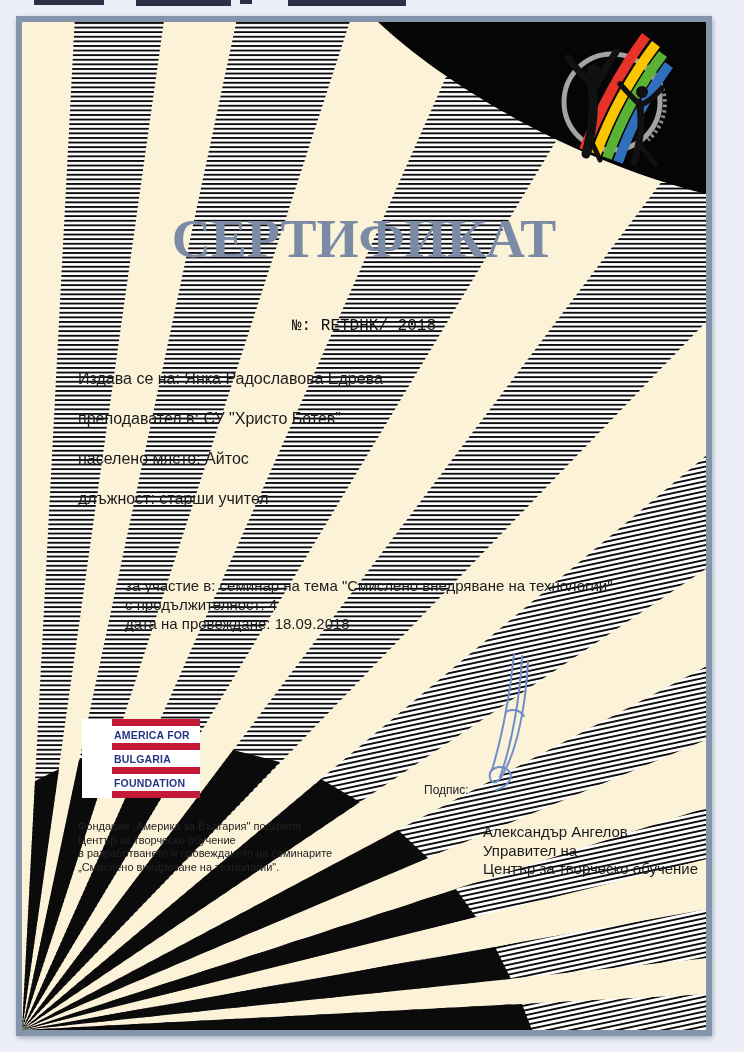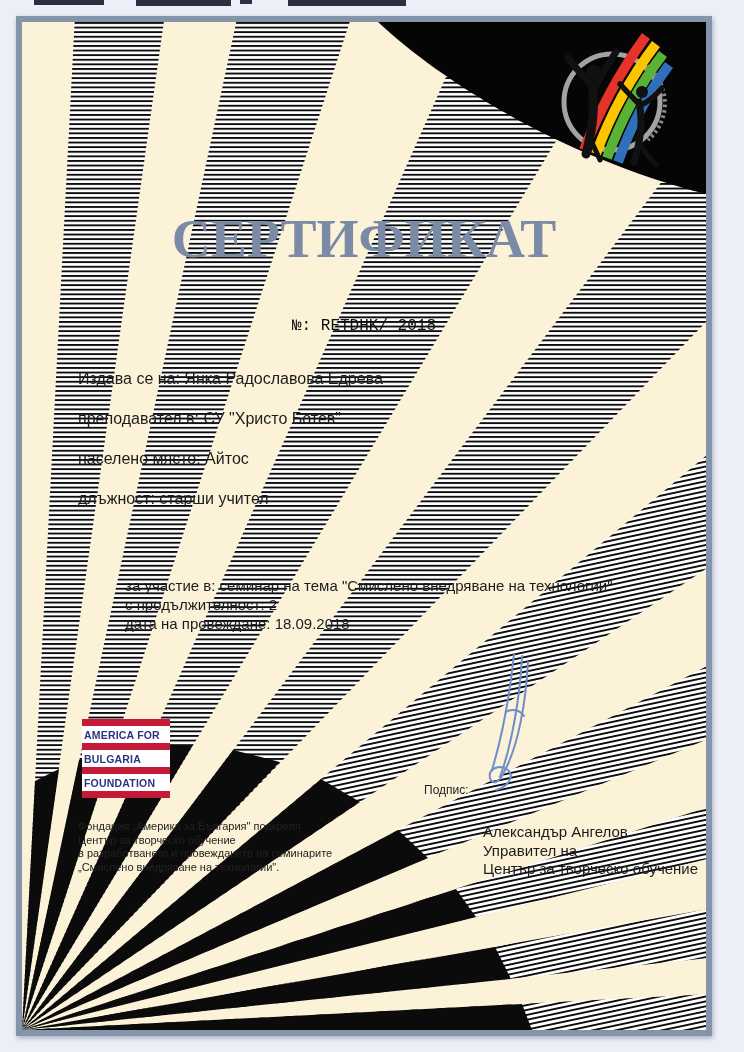--- a/index.html
+++ b/index.html
@@ -17,21 +17,21 @@
   }
   .burst{position:absolute;left:0;top:0;display:block;}
 
   .layer{position:absolute;color:#1c1c1c;}
   .title{left:0;width:684px;top:186px;text-align:center;
          font-size:54px;font-weight:bold;color:#7b8ba6;letter-spacing:0px;font-family:Liberation Serif, serif;}
   .cert-no{left:0;width:684px;top:295px;text-align:center;font-size:16px;color:#111;font-family:Liberation Mono, monospace;}
   .recipient{left:56px;top:337px;font-size:16px;line-height:40px;}
   .event{left:56px;top:554px;font-size:15px;line-height:19px;margin-left:47px;}
 
-  .afb{position:absolute;left:60px;top:697px;width:88px;background:#ffffff;}
+  .afb{position:absolute;left:60px;top:697px;width:88px;background:#ffffff;padding-left:30px;}
   .afb-bar{height:7px;background:#c41a38;}
   .afb-row{font-size:10.5px;font-weight:bold;color:#283583;
            padding:3px 2px 2px 2px;letter-spacing:.2px;}
 
   .note{left:56px;top:798px;font-size:11px;line-height:13.5px;color:#222;}
   .sign-label{left:378px;top:761px;font-size:12px;color:#222;margin-left:24px;}
   .sig-block{left:461px;top:801px;font-size:15px;line-height:18.5px;}
   .sig-scribble{position:absolute;left:430px;top:630px;}
 </style>
 </head>
@@ -116,21 +116,21 @@
 
   <div class="layer recipient">
     <div>Издава се на: Янка Радославова Едрева</div>
     <div>преподавател в: СУ "Христо Ботев"</div>
     <div>населено място: Айтос</div>
     <div>длъжност: старши учител</div>
   </div>
 
   <div class="layer event">
     <div>за участие в: семинар на тема "Смислено внедряване на технологии"</div>
-    <div>с продължителност: 2</div>
+    <div>с продължителност: 4</div>
     <div>дата на провеждане: 18.09.2018</div>
   </div>
 
   <div class="afb">
     <div class="afb-bar"></div>
     <div class="afb-row">AMERICA FOR</div>
     <div class="afb-bar"></div>
     <div class="afb-row">BULGARIA</div>
     <div class="afb-bar"></div>
     <div class="afb-row">FOUNDATION</div>

